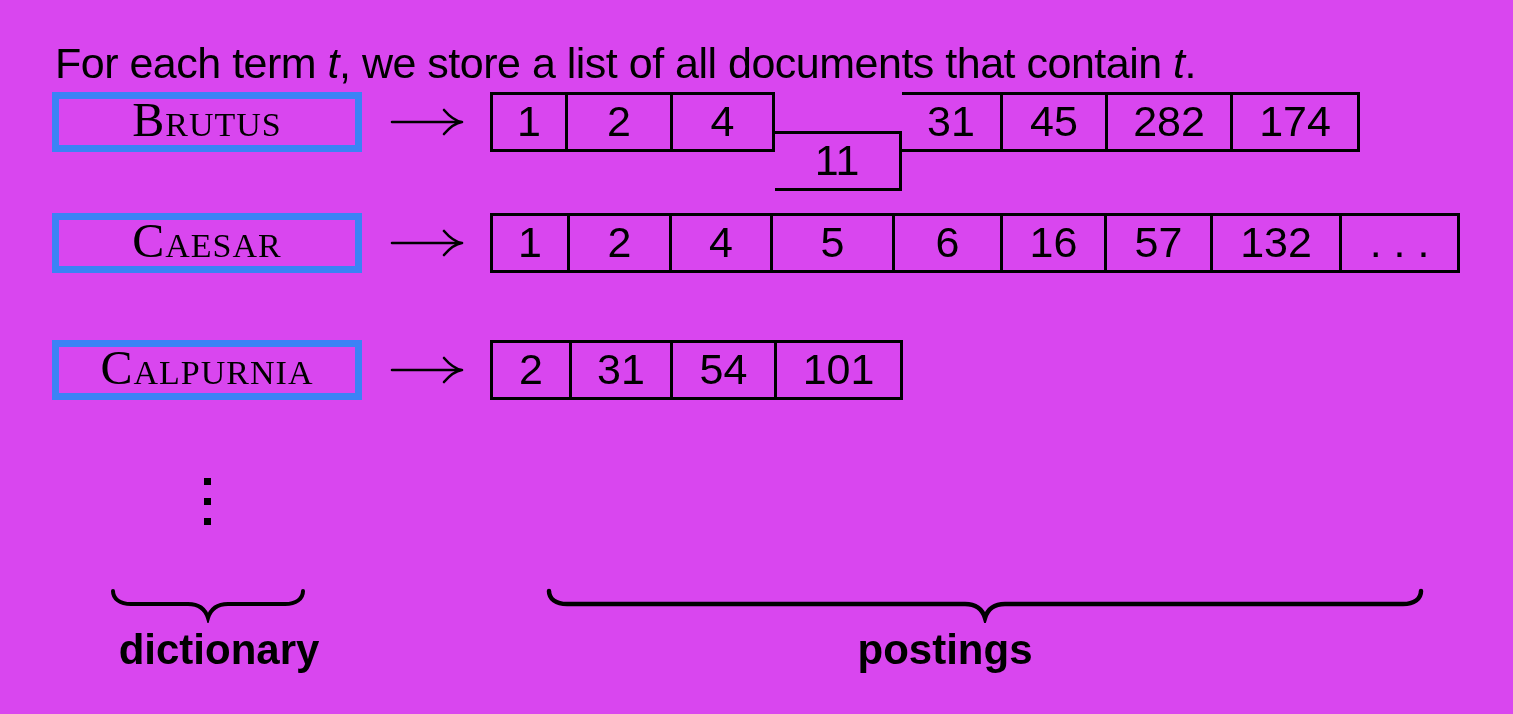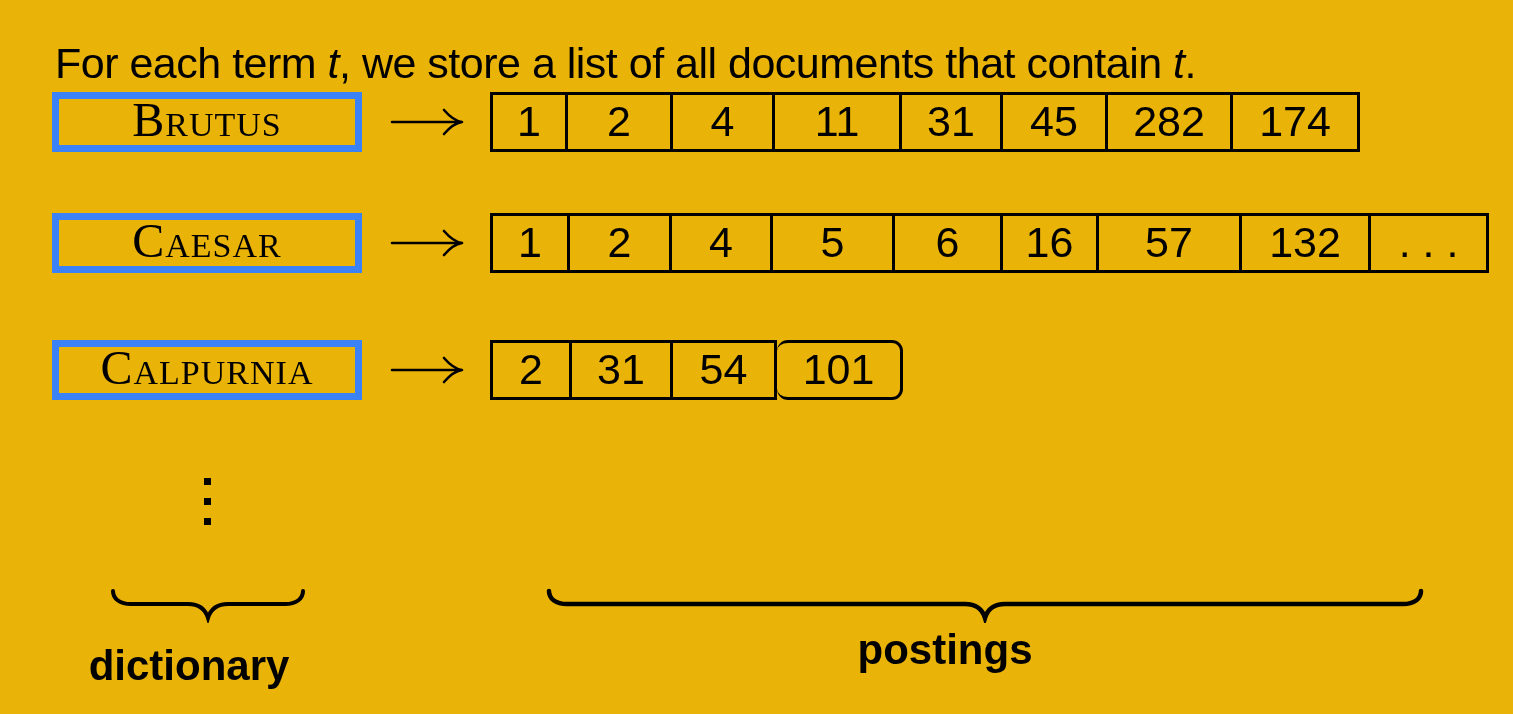--- a/index.html
+++ b/index.html
@@ -4,21 +4,21 @@
 <style>
   html, body {
     margin: 0;
     padding: 0;
     background: #ffffff;
   }
   #canvas {
     position: relative;
     width: 1513px;
     height: 714px;
-    background: #eab308;
+    background: #d946ef;
     color: #000000;
     font-family: "Liberation Sans", sans-serif;
     overflow: hidden;
   }
   .title {
     position: absolute;
     left: 55px;
     top: 42px;
     font-size: 43px;
     line-height: 1;
@@ -98,74 +98,74 @@
     position: absolute;
   }
   .brace-label {
     position: absolute;
     top: 627px;
     font-size: 42px;
     font-weight: bold;
     text-align: center;
     line-height: 1.1;
   }
-  #dict-label { left: 24px;  width: 330px; margin-top: 16px; }
+  #dict-label { left: 54px;  width: 330px; }
   #post-label { left: 745px; width: 400px; }
 </style>
 </head>
 <body>
 
 <div id="canvas">
 
   <div class="title"><span>For each term </span><span class="math-it">t</span><span>, we store a list of all documents that contain </span><span class="math-it">t</span><span>.</span></div>
 
   <div id="rows-container">
       <div class="row" style="top: 92px;">
         <div class="term-box">Brutus</div>
         <div class="arrow"><svg width="78" height="30" viewBox="0 0 78 30">
             <path d="M3,15 L71,15 M55,3 C61,10 66,14 73,15 C66,16 61,20 55,27" fill="none" stroke="#000" stroke-width="2.6" stroke-linecap="round" stroke-linejoin="round"></path>
           </svg></div>
         <div class="postings">
           <div class="cell first" style="width: 78px;">1</div>
           <div class="cell" style="width: 105px;">2</div>
           <div class="cell" style="width: 102px;">4</div>
-          <div class="cell" style="width: 127px;">11</div>
+          <div class="cell" style="width: 127px; margin-top: 39px;">11</div>
           <div class="cell" style="width: 101px;">31</div>
           <div class="cell" style="width: 105px;">45</div>
           <div class="cell" style="width: 125px;">282</div>
           <div class="cell" style="width: 127px;">174</div>
         </div>
       </div>
       <div class="row" style="top: 213px;">
         <div class="term-box">Caesar</div>
         <div class="arrow"><svg width="78" height="30" viewBox="0 0 78 30">
             <path d="M3,15 L71,15 M55,3 C61,10 66,14 73,15 C66,16 61,20 55,27" fill="none" stroke="#000" stroke-width="2.6" stroke-linecap="round" stroke-linejoin="round"></path>
           </svg></div>
         <div class="postings">
           <div class="cell first" style="width: 80px;">1</div>
           <div class="cell" style="width: 102px;">2</div>
           <div class="cell" style="width: 101px;">4</div>
           <div class="cell" style="width: 122px;">5</div>
           <div class="cell" style="width: 108px;">6</div>
-          <div class="cell" style="width: 96px;">16</div>
-          <div class="cell" style="width: 143px;">57</div>
+          <div class="cell" style="width: 104px;">16</div>
+          <div class="cell" style="width: 106px;">57</div>
           <div class="cell" style="width: 129px;">132</div>
           <div class="cell" style="width: 118px;">. . .</div>
         </div>
       </div>
       <div class="row" style="top: 340px;">
         <div class="term-box">Calpurnia</div>
         <div class="arrow"><svg width="78" height="30" viewBox="0 0 78 30">
             <path d="M3,15 L71,15 M55,3 C61,10 66,14 73,15 C66,16 61,20 55,27" fill="none" stroke="#000" stroke-width="2.6" stroke-linecap="round" stroke-linejoin="round"></path>
           </svg></div>
         <div class="postings">
           <div class="cell first" style="width: 82px;">2</div>
           <div class="cell" style="width: 101px;">31</div>
           <div class="cell" style="width: 104px; text-align: right;">54</div>
-          <div class="cell" style="width: 126px; border-radius: 11px;">101</div>
+          <div class="cell" style="width: 126px;">101</div>
         </div>
       </div>
     </div>
 
   <div class="vdots">
     <i></i>
     <i></i>
     <i></i>
   </div>
 

